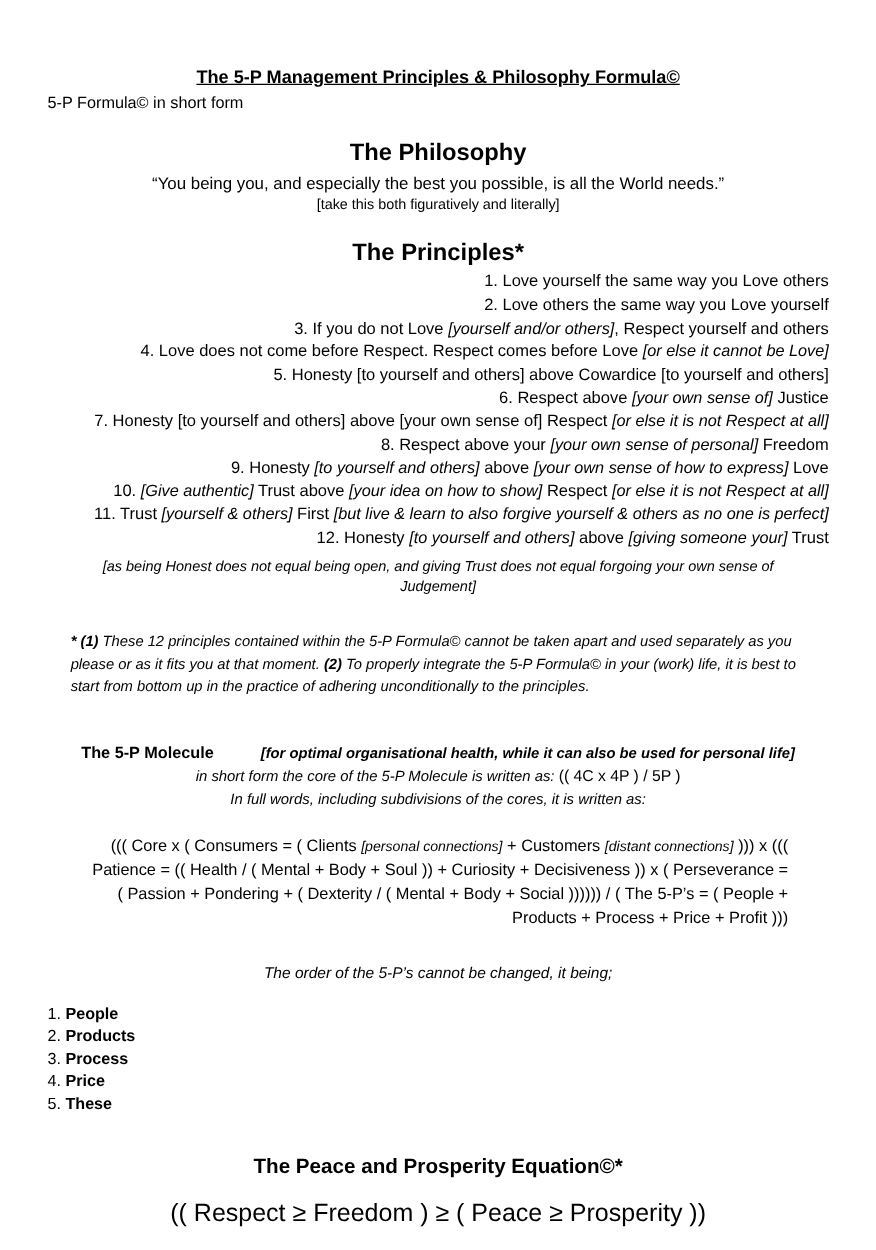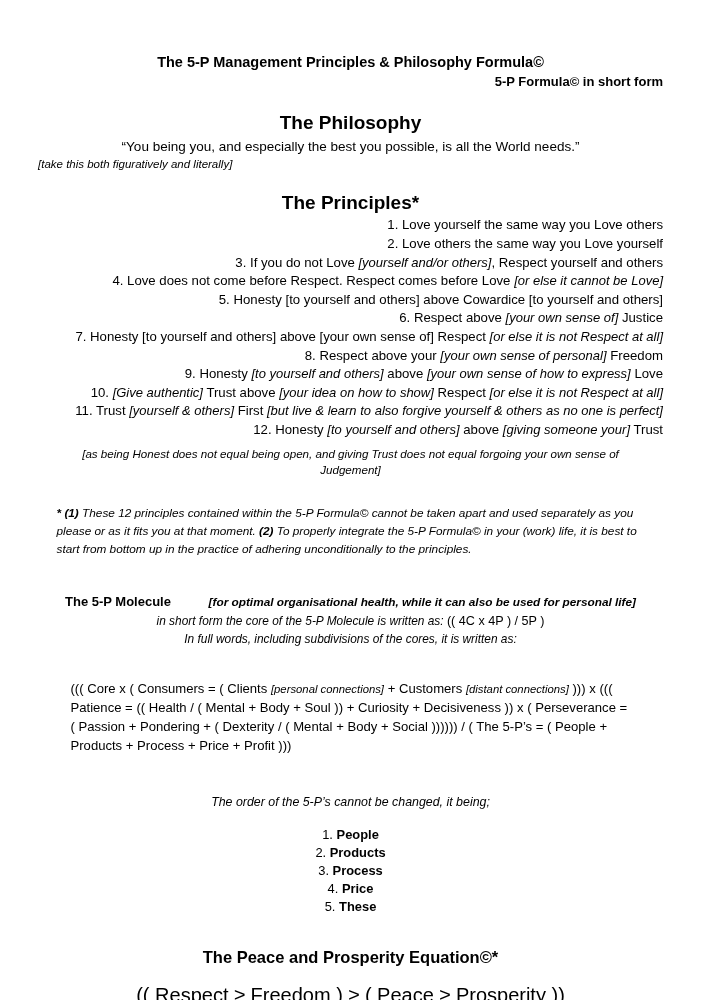--- a/index.html
+++ b/index.html
@@ -24,42 +24,43 @@
     overflow: hidden;
   }
   .i { font-style: italic; }
   .bi { font-weight: bold; font-style: italic; }
 
   .title-main {
     font-size: 14.5px;
     font-weight: bold;
     line-height: 1.42;
     text-align: center;
+    text-decoration: underline;
   }
   .title-sub {
     font-size: 13px;
-    font-weight: bold;
+    font-weight: normal;
     line-height: 1.42;
-    text-align: right;
+    text-align: left;
   }
 
   .sec-head {
     font-size: 19px;
     font-weight: bold;
     text-align: center;
     line-height: 1.45;
   }
   .quote {
     font-size: 13.5px;
     text-align: center;
     line-height: 1.45;
   }
   .quote-note {
     font-size: 11.5px;
-    font-style: italic;
+    text-align: center;
     line-height: 1.45;
   }
 
   .principles {
     margin: 0;
     padding: 0;
     list-style: none;
   }
   .principles li {
     font-size: 13.2px;
@@ -109,23 +110,23 @@
     line-height: 1.5;
   }
   .molecule-line .up {
     font-style: normal;
     font-size: 12.6px;
     text-align: center;
   }
 
   .formula-full {
     font-size: 13.1px;
-    text-align: left;
+    text-align: right;
     line-height: 1.44;
-    margin: 16px auto;
+    margin: 4px auto;
     width: 560px;
   }
   .formula-full .i {
     font-size: 11.3px;
     font-style: italic;
   }
 
   .order-line {
     font-size: 12.4px;
     font-style: italic;
@@ -133,21 +134,20 @@
     line-height: 1.45;
   }
 
   .ps-list {
     margin: 0;
     padding: 0;
     list-style: none;
   }
   .ps-list li {
     font-size: 12.9px;
-    text-align: center;
     line-height: 1.4;
   }
   .ps-list li .num { font-weight: normal; }
   .ps-list li .word { font-weight: bold; }
 
   .eq-head {
     font-size: 16.5px;
     font-weight: bold;
     text-align: center;
     line-height: 1.4;

